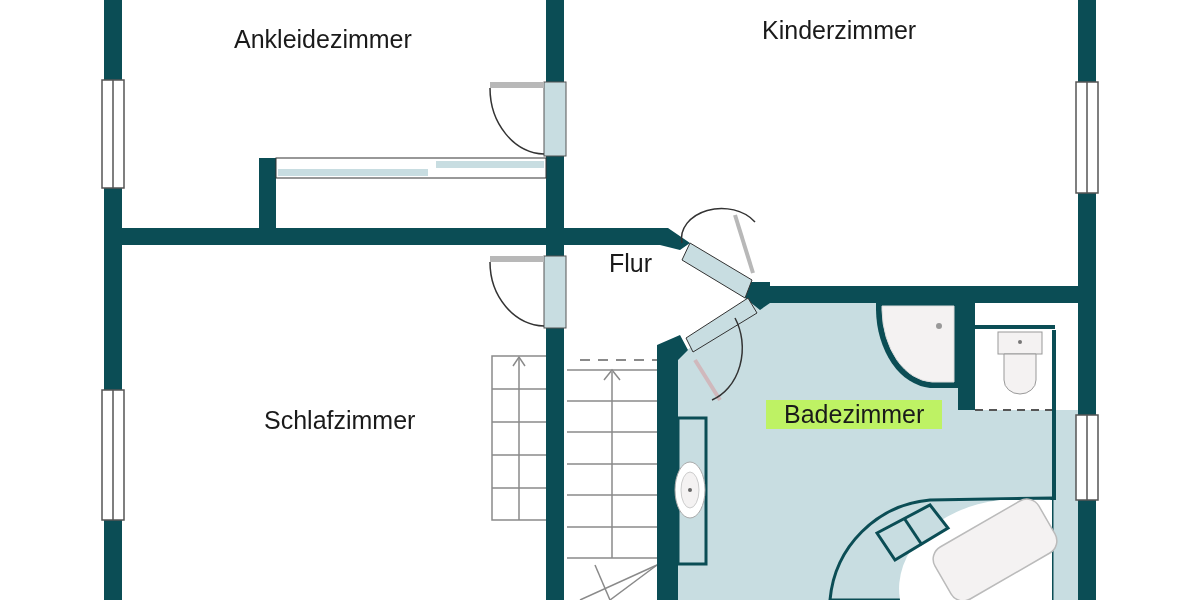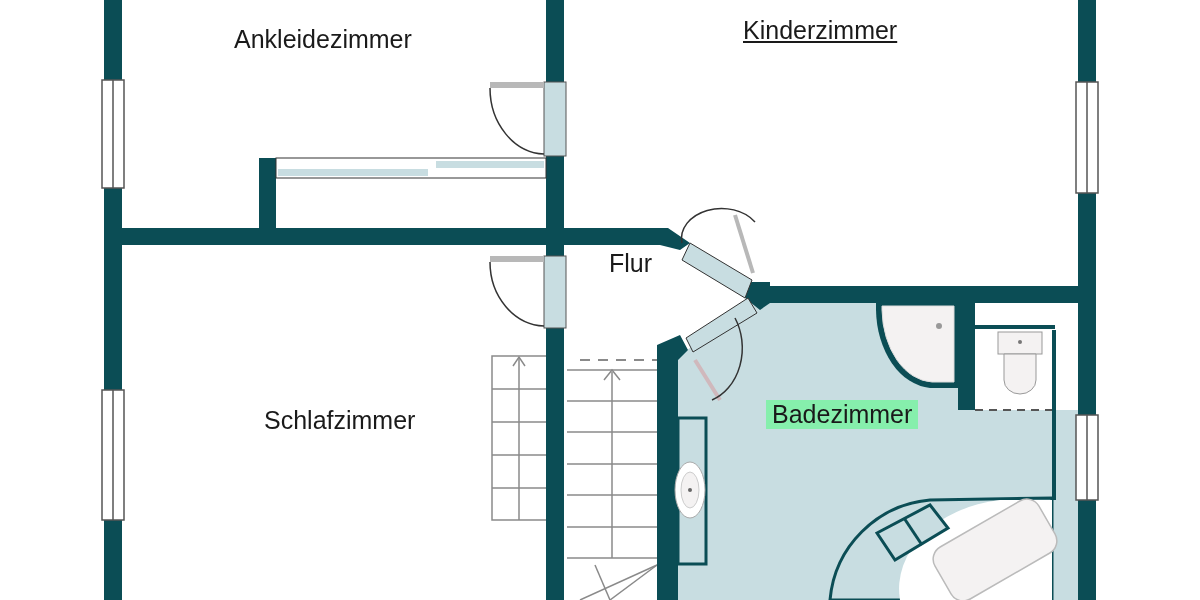--- a/index.html
+++ b/index.html
@@ -1,19 +1,19 @@
 <!DOCTYPE html>
 <html><head>
 <meta charset="utf-8">
 <style>
   html, body { margin: 0; padding: 0; background: #ffffff; }
   body { width: 1200px; height: 600px; overflow: hidden; position: relative; font-family: "Liberation Sans", sans-serif; }
   #plan { position: absolute; left: 0; top: 0; width: 1040px; height: 600px; }
   .room-label { position: absolute; font-family: "Liberation Sans", sans-serif; font-size: 25px; color: #1a1a1a; white-space: nowrap; }
-  .room-label.bath { background: #86efac; padding: 0 6px; }
+  .room-label.bath { background: #bef264; padding: 0 18px; }
 </style>
 </head>
 <body>
 
 <div id="plan">
 <svg width="1200" height="600" viewBox="0 0 1200 600">
 
   <g>
     <polygon points="680,355 750,305 760,300 1078,300 1078,600 668,600 668,355" fill="#c8dde1"></polygon>
     <rect x="975" y="300" width="103" height="110" fill="#ffffff"></rect>
@@ -132,17 +132,17 @@
   <g>
     <path d="M830,600 A110,110 0 0,1 930,500 L1052,498 L1052,600 Z" fill="none" stroke="#0b4d55" stroke-width="3"></path>
     <path d="M900,600 A120,90 0 0,1 1000,500 L1052,500 L1052,600 Z" fill="#ffffff"></path>
     <polygon points="877,533 930,505 948,528 895,560" fill="#c8dde1" stroke="#0b4d55" stroke-width="3"></polygon>
     <line x1="904" y1="518" x2="922" y2="545" stroke="#0b4d55" stroke-width="3"></line>
     <rect x="935" y="520" width="120" height="60" rx="14" transform="rotate(-30 995 550)" fill="#f4f2f2" stroke="#bbb" stroke-width="1.5"></rect>
   </g>
 </svg>
 
 <div class="room-label" style="left:234px; top:25px;">Ankleidezimmer</div>
-<div class="room-label" style="left:743px; top:16px;text-decoration:underline;">Kinderzimmer</div>
+<div class="room-label" style="left:762px; top:16px;">Kinderzimmer</div>
 <div class="room-label" style="left:590px; top:249px;margin-left:19px;">Flur</div>
 <div class="room-label" style="left:264px; top:406px;">Schlafzimmer</div>
 <div class="room-label bath" style="left:766px; top:400px;">Badezimmer</div>
 </div>
 
 </body></html>

